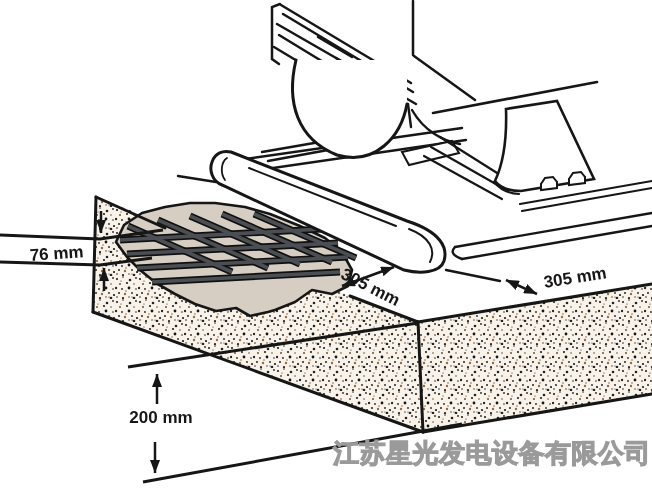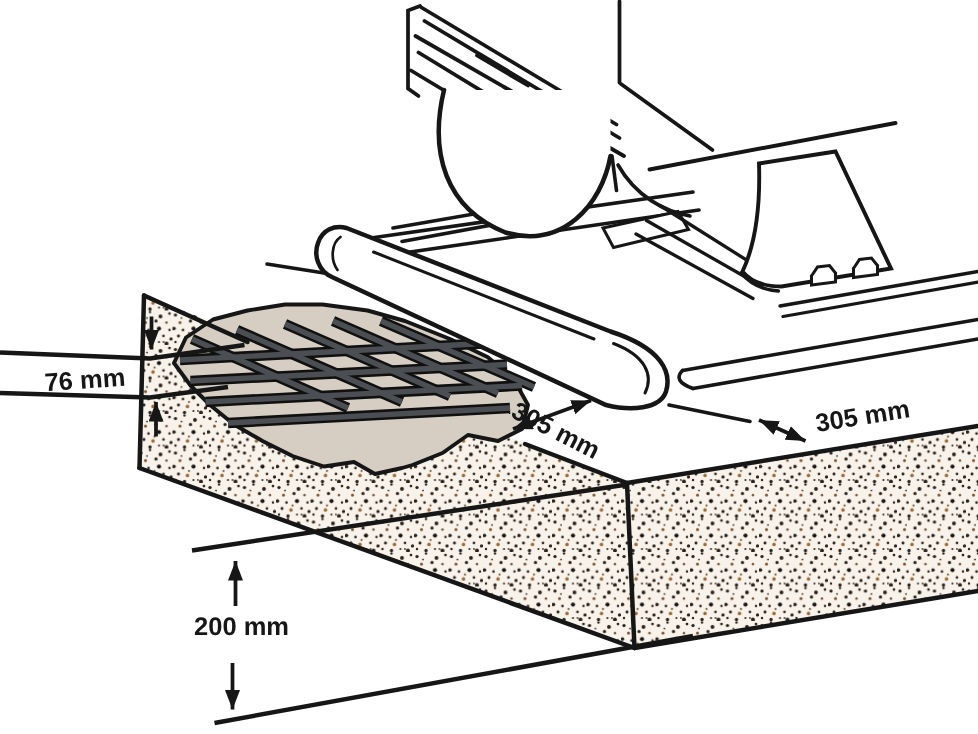--- a/index.html
+++ b/index.html
@@ -199,13 +199,14 @@
 
   <g stroke="#161616" fill="none">
     <line x1="128" y1="367" x2="418" y2="323" stroke-width="3"></line>
     <line x1="143" y1="482" x2="462" y2="424" stroke-width="3"></line>
     <line x1="157" y1="404" x2="157" y2="374" stroke-width="2.5" marker-end="url(#ah)"></line>
     <line x1="155" y1="442" x2="155" y2="473" stroke-width="2.5" marker-end="url(#ah)"></line>
     <text class="dim-label" transform="translate(161,423)" text-anchor="middle" stroke="none">200 mm</text>
   </g>
 </svg>
 
+<div class="watermark">江苏星光发电设备有限公司</div>
 </div>
 
 </body></html>

